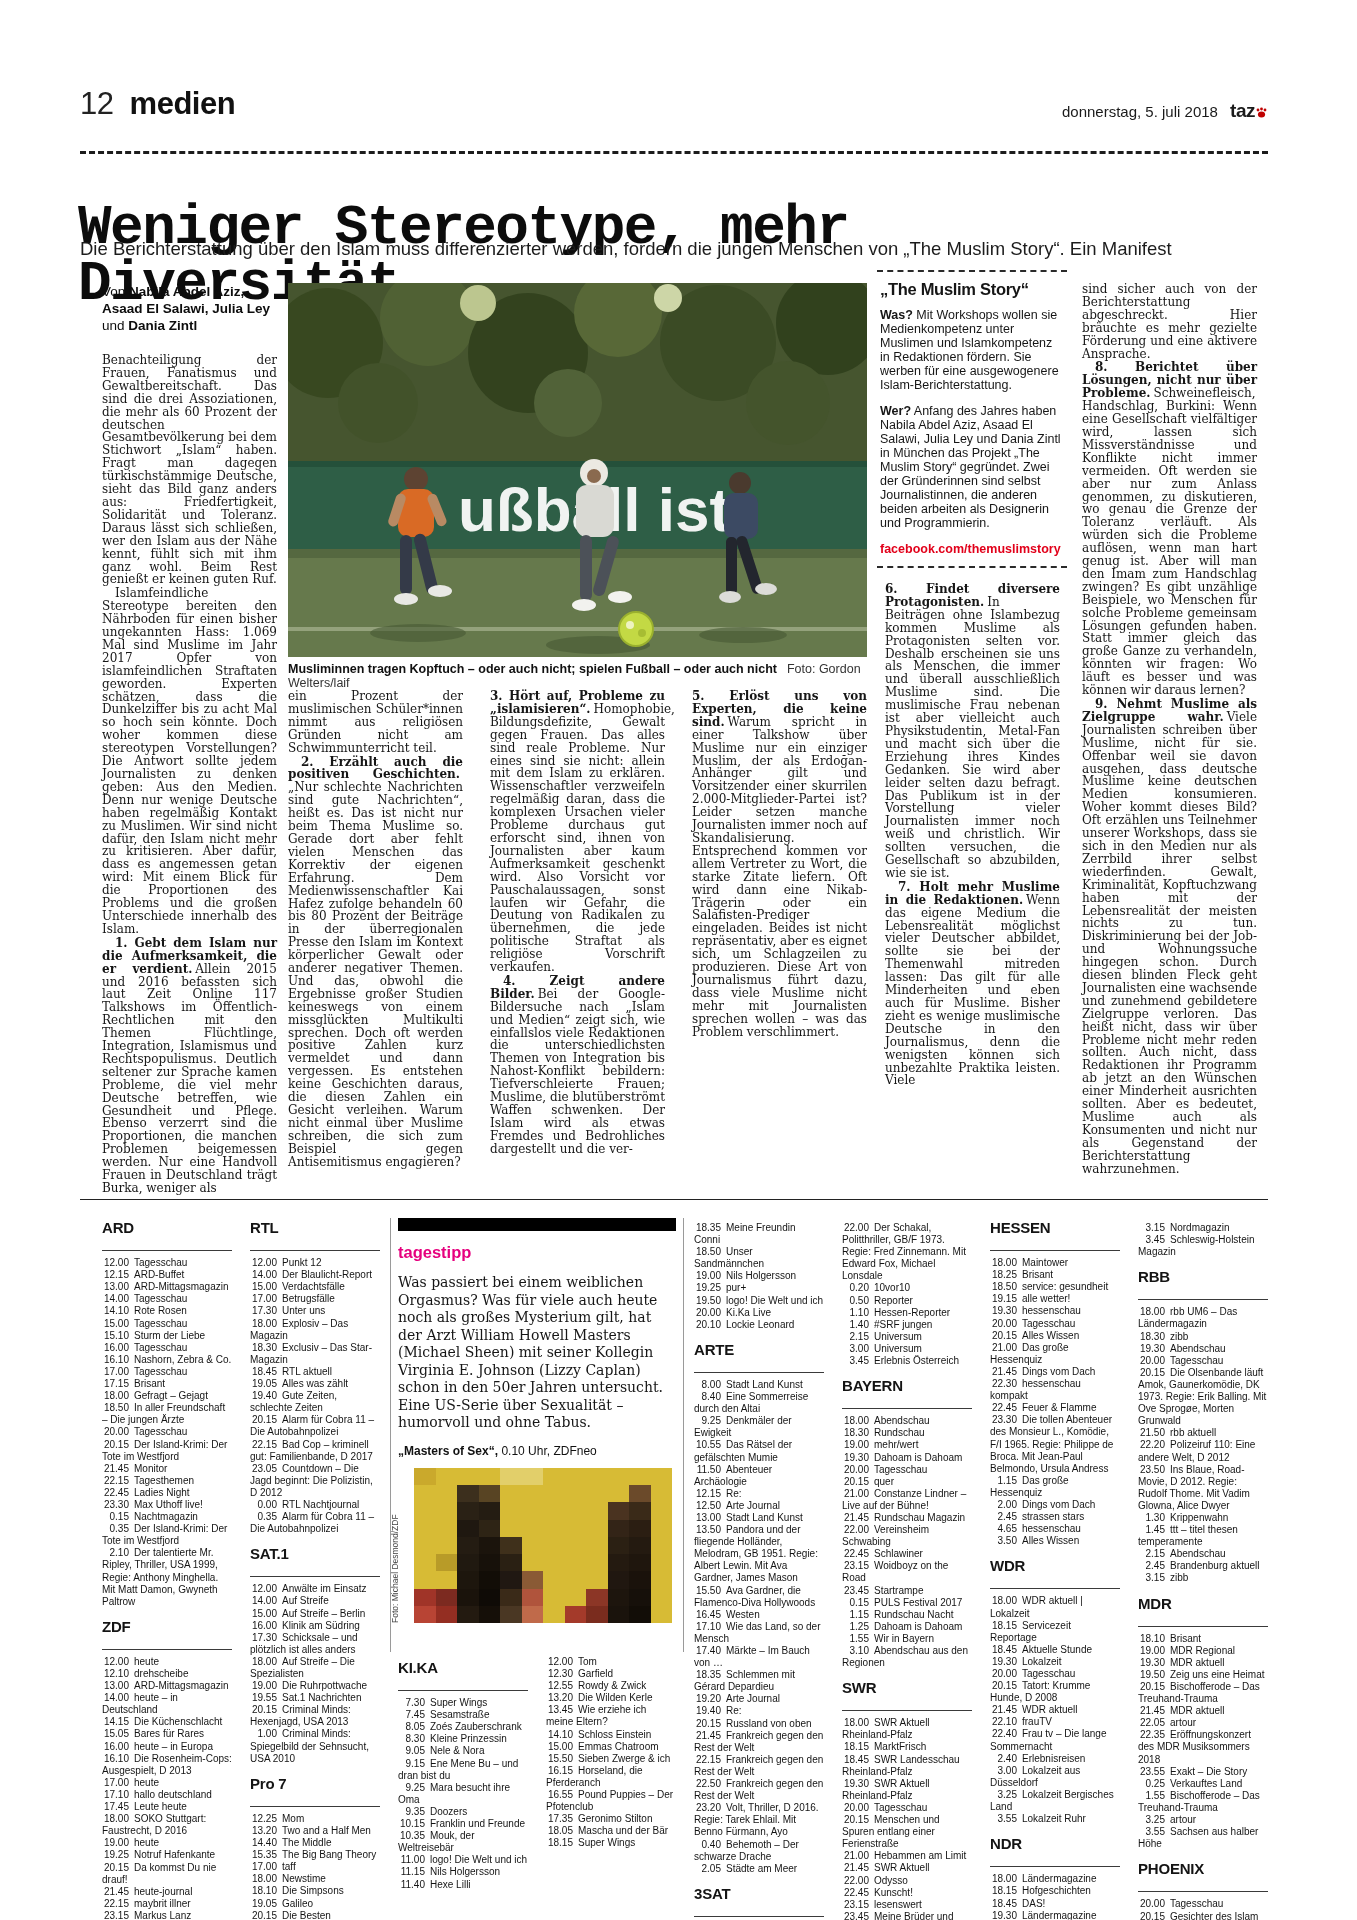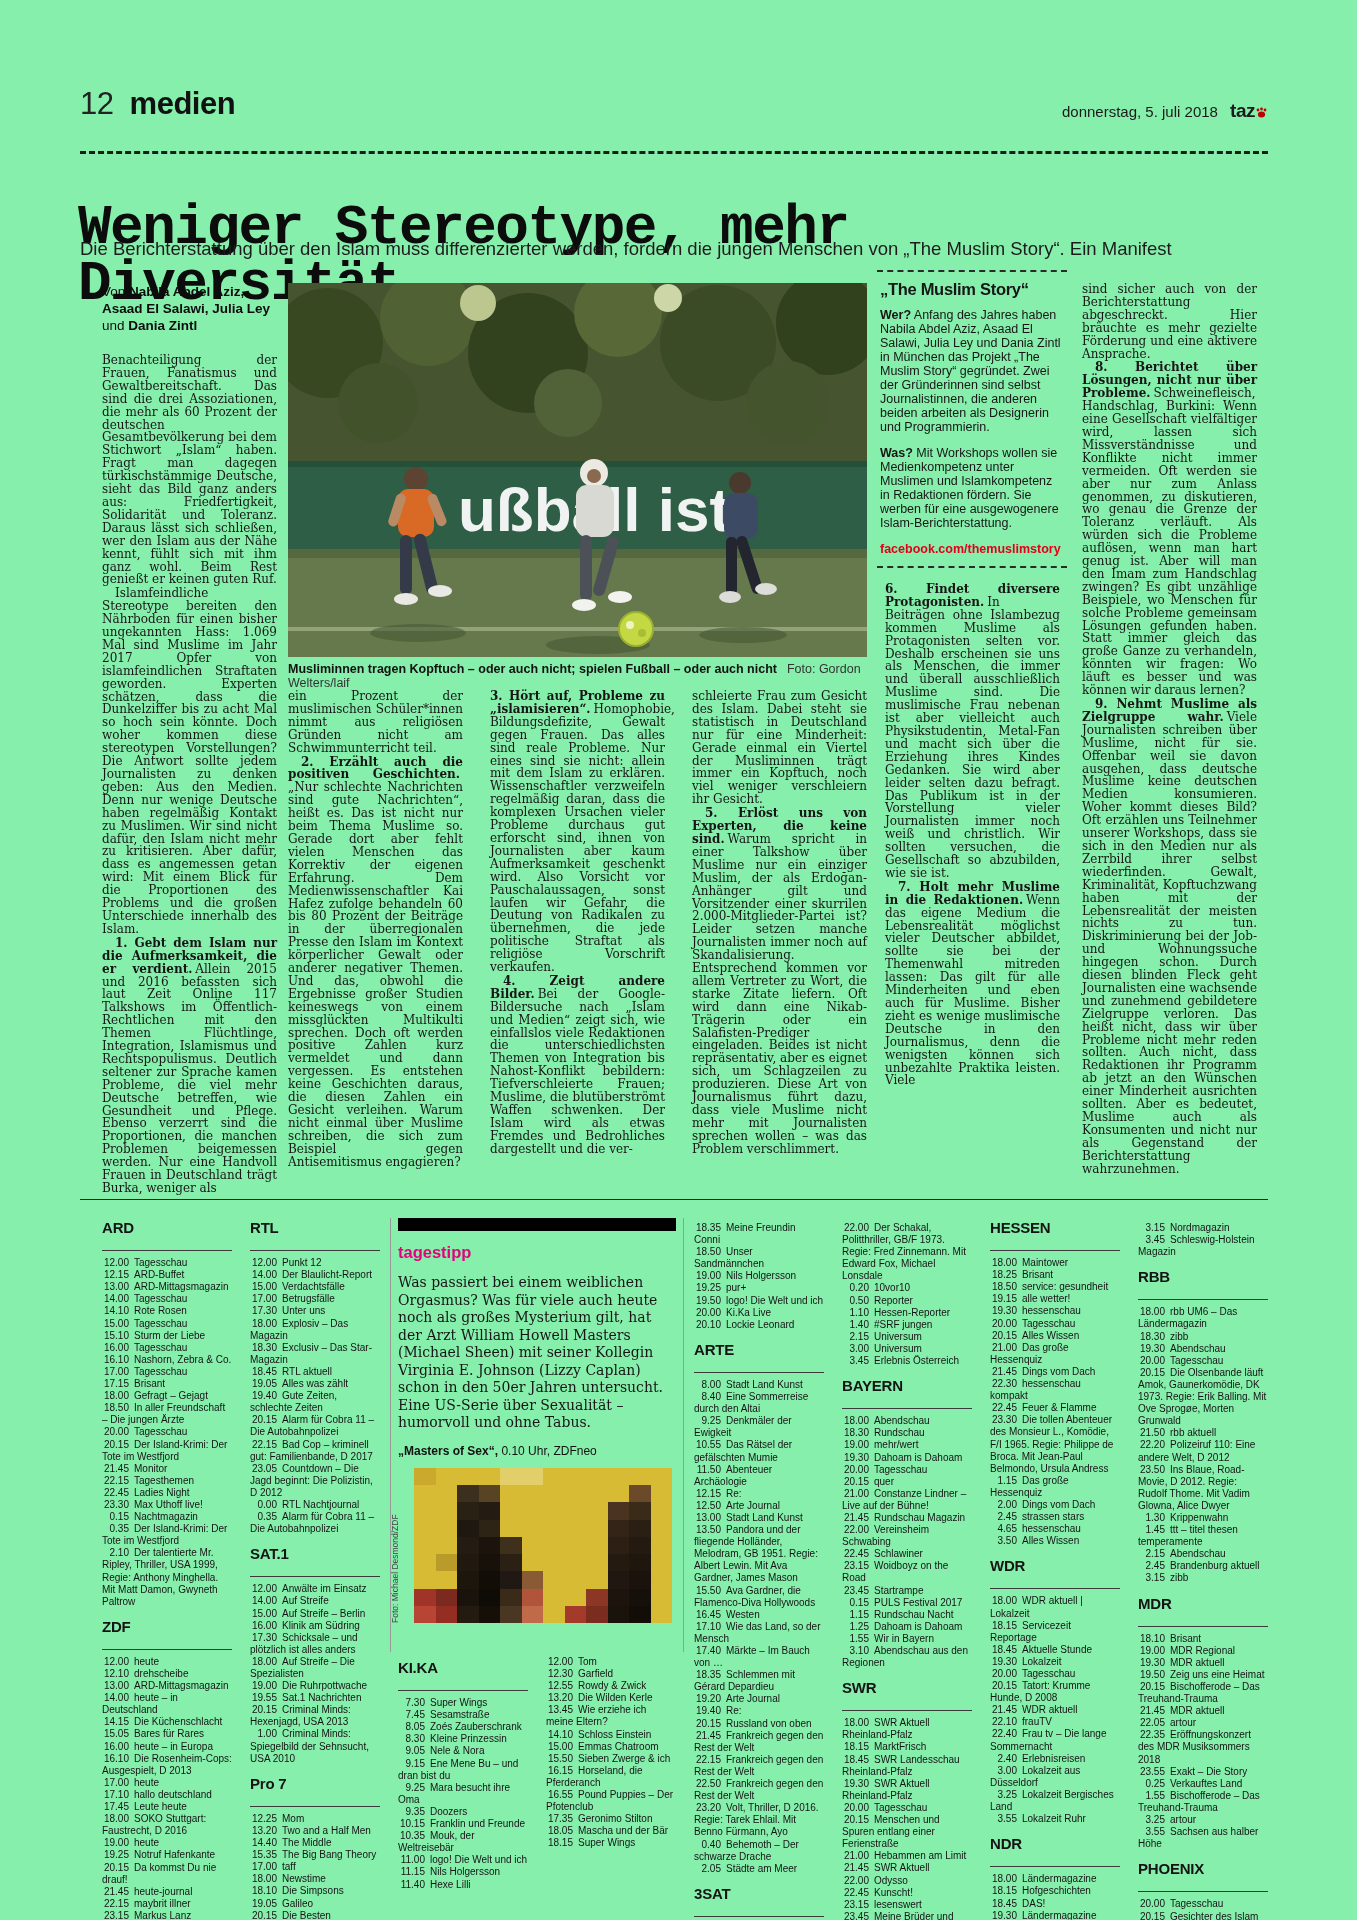--- a/index.html
+++ b/index.html
@@ -1,16 +1,16 @@
 <!DOCTYPE html>
 <html lang="de"><head>
 <meta charset="utf-8">
 <style>
   html,body{margin:0;padding:0;background:#e8e6e2;}
-  #page{position:relative;width:1357px;height:1920px;background:#86efac;color:#111;
+  #page{position:relative;width:1357px;height:1920px;background:#ffffff;color:#111;
         font-family:"Liberation Sans","DejaVu Sans",sans-serif;overflow:hidden;margin:0 auto;}
   
   .hdr{position:absolute;top:86px;left:80px;font-size:31px;letter-spacing:-.5px;}
   .hdr .num{font-weight:300;color:#222;}
   .hdr .sec{font-weight:700;margin-left:8px;}
   .hdr-right{position:absolute;top:100px;left:960px;width:308px;text-align:right;font-size:15px;color:#1a1a1a;}
   .hdr-right .taz{font-weight:800;font-size:19px;margin-left:8px;letter-spacing:-.5px;}
   .hdr-rule{position:absolute;top:151px;left:80px;width:1188px;border-top:3px dashed #1c1c1c;}
   
   .headline{position:absolute;top:162px;left:78px;width:1120px;
@@ -148,22 +148,22 @@
     </svg>
   </div>
   <div class="caption">
     <b>Musliminnen tragen Kopftuch – oder auch nicht; spielen Fußball – oder auch nicht</b><span class="credit">Foto: Gordon Welters/laif</span>
   </div>
 
   <div class="infobox">
     <h2>„The Muslim Story“</h2>
     <div>
 
-    <p><b>Wer?</b> <span>Anfang des Jahres haben Nabila Abdel Aziz, Asaad El Salawi, Julia Ley und Dania Zintl in München das Projekt „The Muslim Story“ gegründet. Zwei der Gründerinnen sind selbst Journalistinnen, die anderen beiden arbeiten als Designerin und Programmierin.</span></p>
-        <p><b>Was?</b> <span>Mit Workshops wollen sie Medienkompetenz unter Muslimen und Islamkompetenz in Redaktionen fördern. Sie werben für eine ausgewogenere Islam-Berichterstattung.</span></p>
+    <p><b>Was?</b> <span>Mit Workshops wollen sie Medienkompetenz unter Muslimen und Islamkompetenz in Redaktionen fördern. Sie werben für eine ausgewogenere Islam-Berichterstattung.</span></p>
+        <p><b>Wer?</b> <span>Anfang des Jahres haben Nabila Abdel Aziz, Asaad El Salawi, Julia Ley und Dania Zintl in München das Projekt „The Muslim Story“ gegründet. Zwei der Gründerinnen sind selbst Journalistinnen, die anderen beiden arbeiten als Designerin und Programmierin.</span></p>
       </div>
     <p class="fb">facebook.com/themuslim­story</p>
   </div>
 
   <div class="bcol c0">
     <div class="byline">
       <span>Von</span>
       <b>Nabila Abdel Aziz, Asaad El Salawi, Julia Ley</b><br>
       <span>und</span>
       <b>Dania Zintl</b>
@@ -179,21 +179,20 @@
   <p><span>ein Prozent der muslimischen Schüler*innen nimmt aus religiösen Gründen nicht am Schwimmunterricht teil.</span></p>
       <p><b class="ld">2. Erzählt auch die positiven Geschichten.</b><span>„Nur schlechte Nachrichten sind gute Nachrichten“, heißt es. Das ist nicht nur beim Thema Muslime so. Gerade dort aber fehlt vielen Menschen das Korrektiv der eigenen Erfahrung. Dem Medienwissenschaftler Kai Hafez zufolge behandeln 60 bis 80 Prozent der Beiträge in der überregionalen Presse den Islam im Kontext körperlicher Gewalt oder anderer negativer Themen. Und das, obwohl die Ergebnisse großer Studien keineswegs von einem missglückten Multikulti sprechen. Doch oft werden positive Zahlen kurz vermeldet und dann vergessen. Es entstehen keine Geschichten daraus, die diesen Zahlen ein Gesicht verleihen. Warum nicht einmal über Muslime schreiben, die sich zum Beispiel gegen Antisemitismus engagieren?</span></p>
     </div>
   <div class="bcol c2">
 
   <p><b class="ld">3. Hört auf, Probleme zu „islamisieren“.</b><span>Homophobie, Bildungsdefizite, Gewalt gegen Frauen. Das alles sind reale Probleme. Nur eines sind sie nicht: allein mit dem Islam zu erklären. Wissenschaftler verzweifeln regelmäßig daran, dass die komplexen Ursachen vieler Probleme durchaus gut erforscht sind, ihnen von Journalisten aber kaum Aufmerksamkeit geschenkt wird. Also Vorsicht vor Pauschalaussagen, sonst laufen wir Gefahr, die Deutung von Radikalen zu übernehmen, die jede politische Straftat als religiöse Vorschrift verkaufen.</span></p>
       <p><b class="ld">4. Zeigt andere Bilder.</b><span>Bei der Google-Bildersuche nach „Islam und Medien“ zeigt sich, wie einfallslos viele Redaktionen die unterschiedlichsten Themen von Integration bis Nahost-Konflikt bebildern: Tiefverschleierte Frauen; Muslime, die blutüberströmt Waffen schwenken. Der Islam wird als etwas Fremdes und Bedrohliches dargestellt und die ver-</span></p>
     </div>
   <div class="bcol c3">
 
-  <p><span>schleierte Frau zum Gesicht des Islam. Dabei steht sie statistisch in Deutschland nur für eine Minderheit: Gerade einmal ein Viertel der Musliminnen trägt immer ein Kopftuch, noch viel weniger verschleiern ihr Gesicht.</span></p>
       <p><b class="ld">5. Erlöst uns von Experten, die keine sind.</b><span>Warum spricht in einer Talkshow über Muslime nur ein einziger Muslim, der als Erdoğan-Anhänger gilt und Vorsitzender einer skurrilen 2.000-Mitglieder-Partei ist? Leider setzen manche Journalisten immer noch auf Skandalisierung. Entsprechend kommen vor allem Vertreter zu Wort, die starke Zitate liefern. Oft wird dann eine Nikab-Trägerin oder ein Salafisten-Prediger eingeladen. Beides ist nicht repräsentativ, aber es eignet sich, um Schlagzeilen zu produzieren. Diese Art von Journalismus führt dazu, dass viele Muslime nicht mehr mit Journalisten sprechen wollen – was das Problem verschlimmert.</span></p>
     </div>
   <div class="bcol c4">
 
   <p><b class="ld">6. Findet diversere Protagonisten.</b><span>In Beiträgen ohne Islambezug kommen Muslime als Protagonisten selten vor. Deshalb erscheinen sie uns als Menschen, die immer und überall ausschließlich Muslime sind. Die muslimische Frau nebenan ist aber vielleicht auch Physikstudentin, Metal-Fan und macht sich über die Erziehung ihres Kindes Gedanken. Sie wird aber leider selten dazu befragt. Das Publikum ist in der Vorstellung vieler Journalisten immer noch weiß und christlich. Wir sollten versuchen, die Gesellschaft so abzubilden, wie sie ist.</span></p>
       <p><b class="ld">7. Holt mehr Muslime in die Redaktionen.</b><span>Wenn das eigene Medium die Lebensrealität möglichst vieler Deutscher abbildet, sollte sie bei der Themenwahl mitreden lassen: Das gilt für alle Minderheiten und eben auch für Muslime. Bisher zieht es wenige muslimische Deutsche in den Journalismus, denn die wenigsten können sich unbezahlte Praktika leisten. Viele</span></p>
     </div>
   <div class="bcol c5">
 
   <p><span>sind sicher auch von der Berichterstattung abgeschreckt. Hier bräuchte es mehr gezielte Förderung und eine aktivere Ansprache.</span></p>

